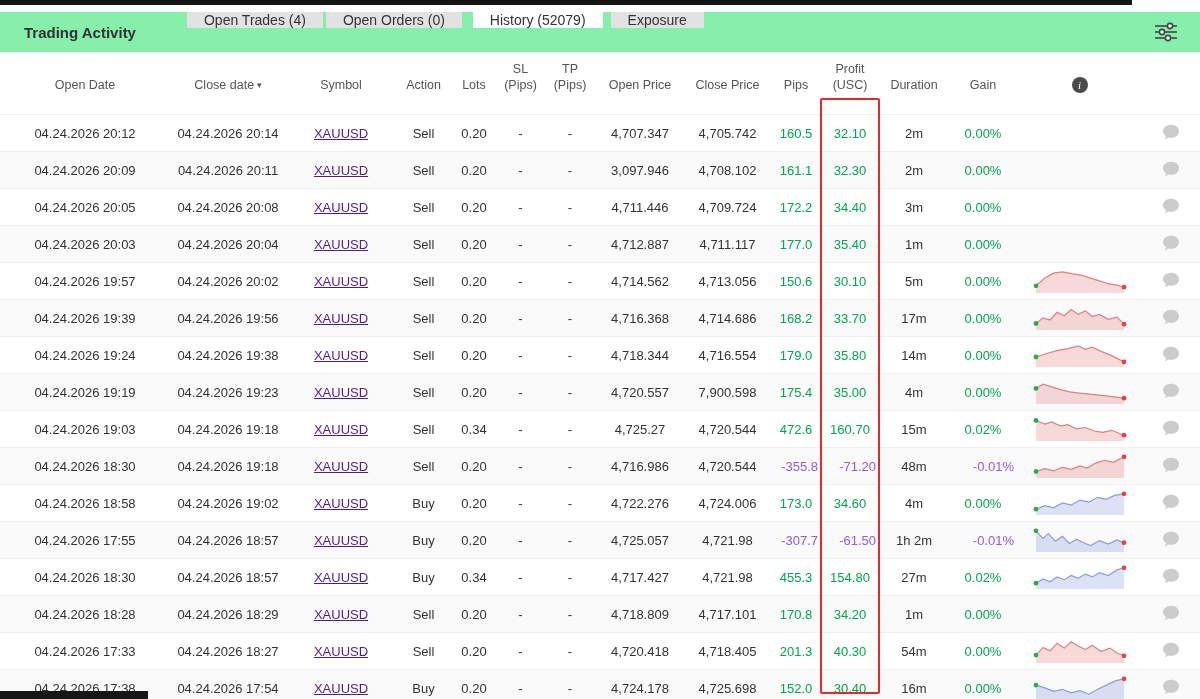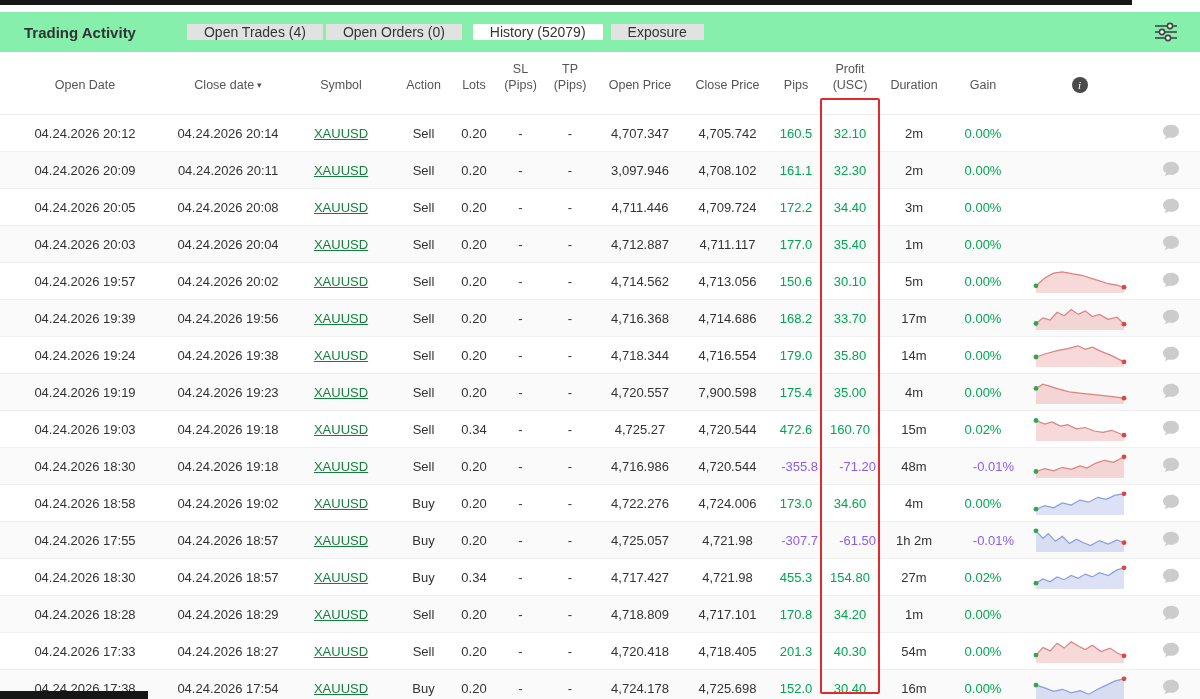--- a/index.html
+++ b/index.html
@@ -6,32 +6,32 @@
   html,body { width:1200px; height:699px; }
   body {
     font-family: "Liberation Sans", sans-serif;
     background:#fff; color:#333; overflow:hidden; position:relative;
   }
   .top-strip { position:absolute; top:0; left:0; width:1132px; height:5px; background:#161616; }
   .bottom-strip { position:absolute; left:0; bottom:0; width:148px; height:8px; background:#161616; }
 
   .tabbar { position:absolute; top:12px; left:0; width:1200px; height:40px; display:flex; align-items:stretch; padding-left:24px; background:#86efac; }
   .tab-title { font-weight:bold; font-size:15px; color:#333; display:flex; align-items:center; margin-right:16px; }
-  .tab-list { display:flex; align-items:center;padding-left:35px; }
+  .tab-list { display:flex; align-items:flex-start;padding-left:35px; }
   .tab { display:flex; align-items:center; padding:0 17px; font-size:14px; color:#333; background:#e2e2e2; margin-right:3px; cursor:pointer; white-space:nowrap; }
   .tab.active { background:#fff; margin:0 8px; }
   .settings-icon { margin-left:auto; margin-right:22px; display:flex; align-items:center; cursor:pointer; }
 
   table { position:absolute; top:56px; left:0; width:1200px; border-collapse:collapse; table-layout:fixed; }
   thead th { font-weight:normal; color:#555; font-size:12.5px; text-align:center; vertical-align:bottom; padding:6px 3px 21px; height:44px; line-height:1.25; }
   tbody td { text-align:center; font-size:13px; color:#333; height:37px; padding:0 3px; border-top:1px solid #f0f0f0; }
   tbody tr:nth-child(even) { background:#fafafa; }
   td.pos, .pos { color:#00a651; }
   td.neg, .neg { color:#8b5cf6;text-align:right; }
-  td a { color:#15803d; text-decoration:underline; cursor:pointer; }
+  td a { color:#4c1d95; text-decoration:underline; cursor:pointer; }
   .caret { font-size:9px; color:#555; margin-left:3px; vertical-align:middle; }
   .info-icon { display:inline-block; width:16px; height:16px; border-radius:50%; background:#4a4a4a; color:#fff; font-size:11px; line-height:16px; text-align:center; font-style:italic; font-family:"Liberation Serif", serif; cursor:pointer; }
   .comment-wrap { display:inline-flex; align-items:center; justify-content:center; cursor:pointer; }
   .profit-overlay { position:absolute; left:820px; top:98px; width:60px; height:596px; border:2px solid #e12b2b; pointer-events:none; border-radius:2px; }
   .spark-wrap { display:inline-flex; align-items:center; }
 </style>
 </head>
 <body>
 
 <div class="app">

